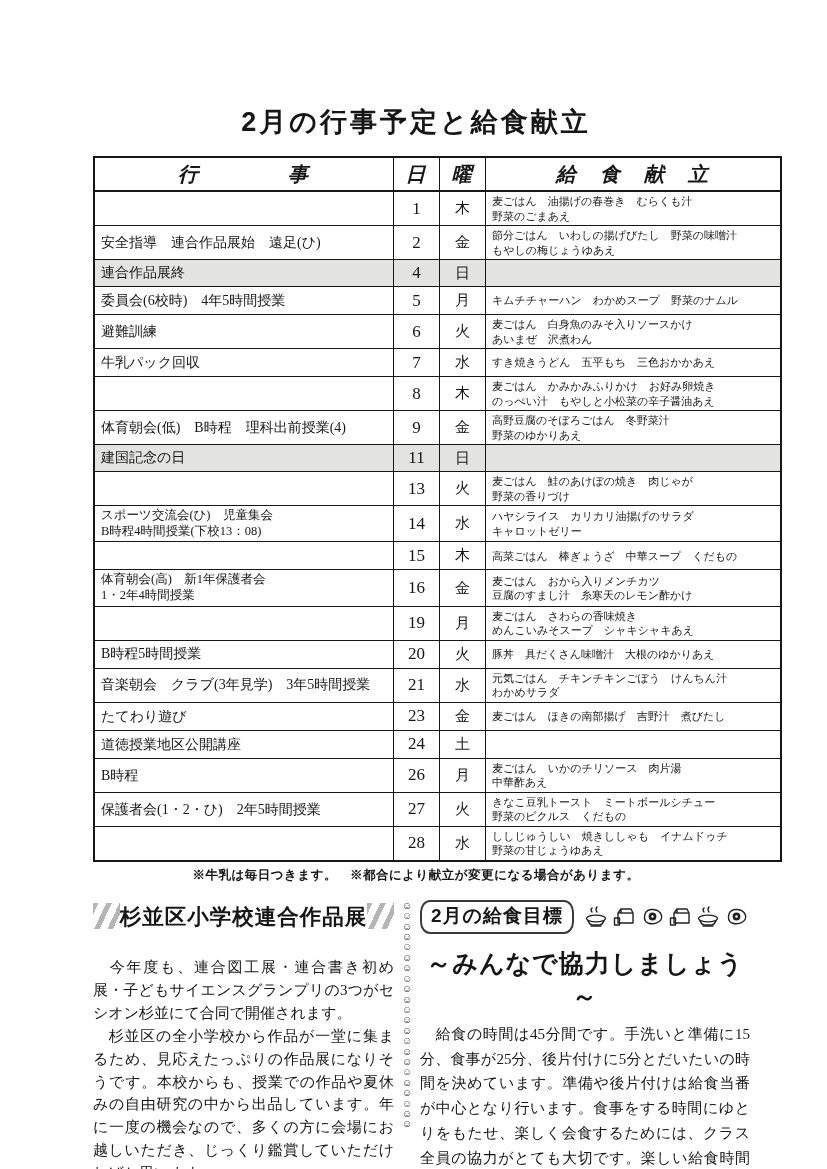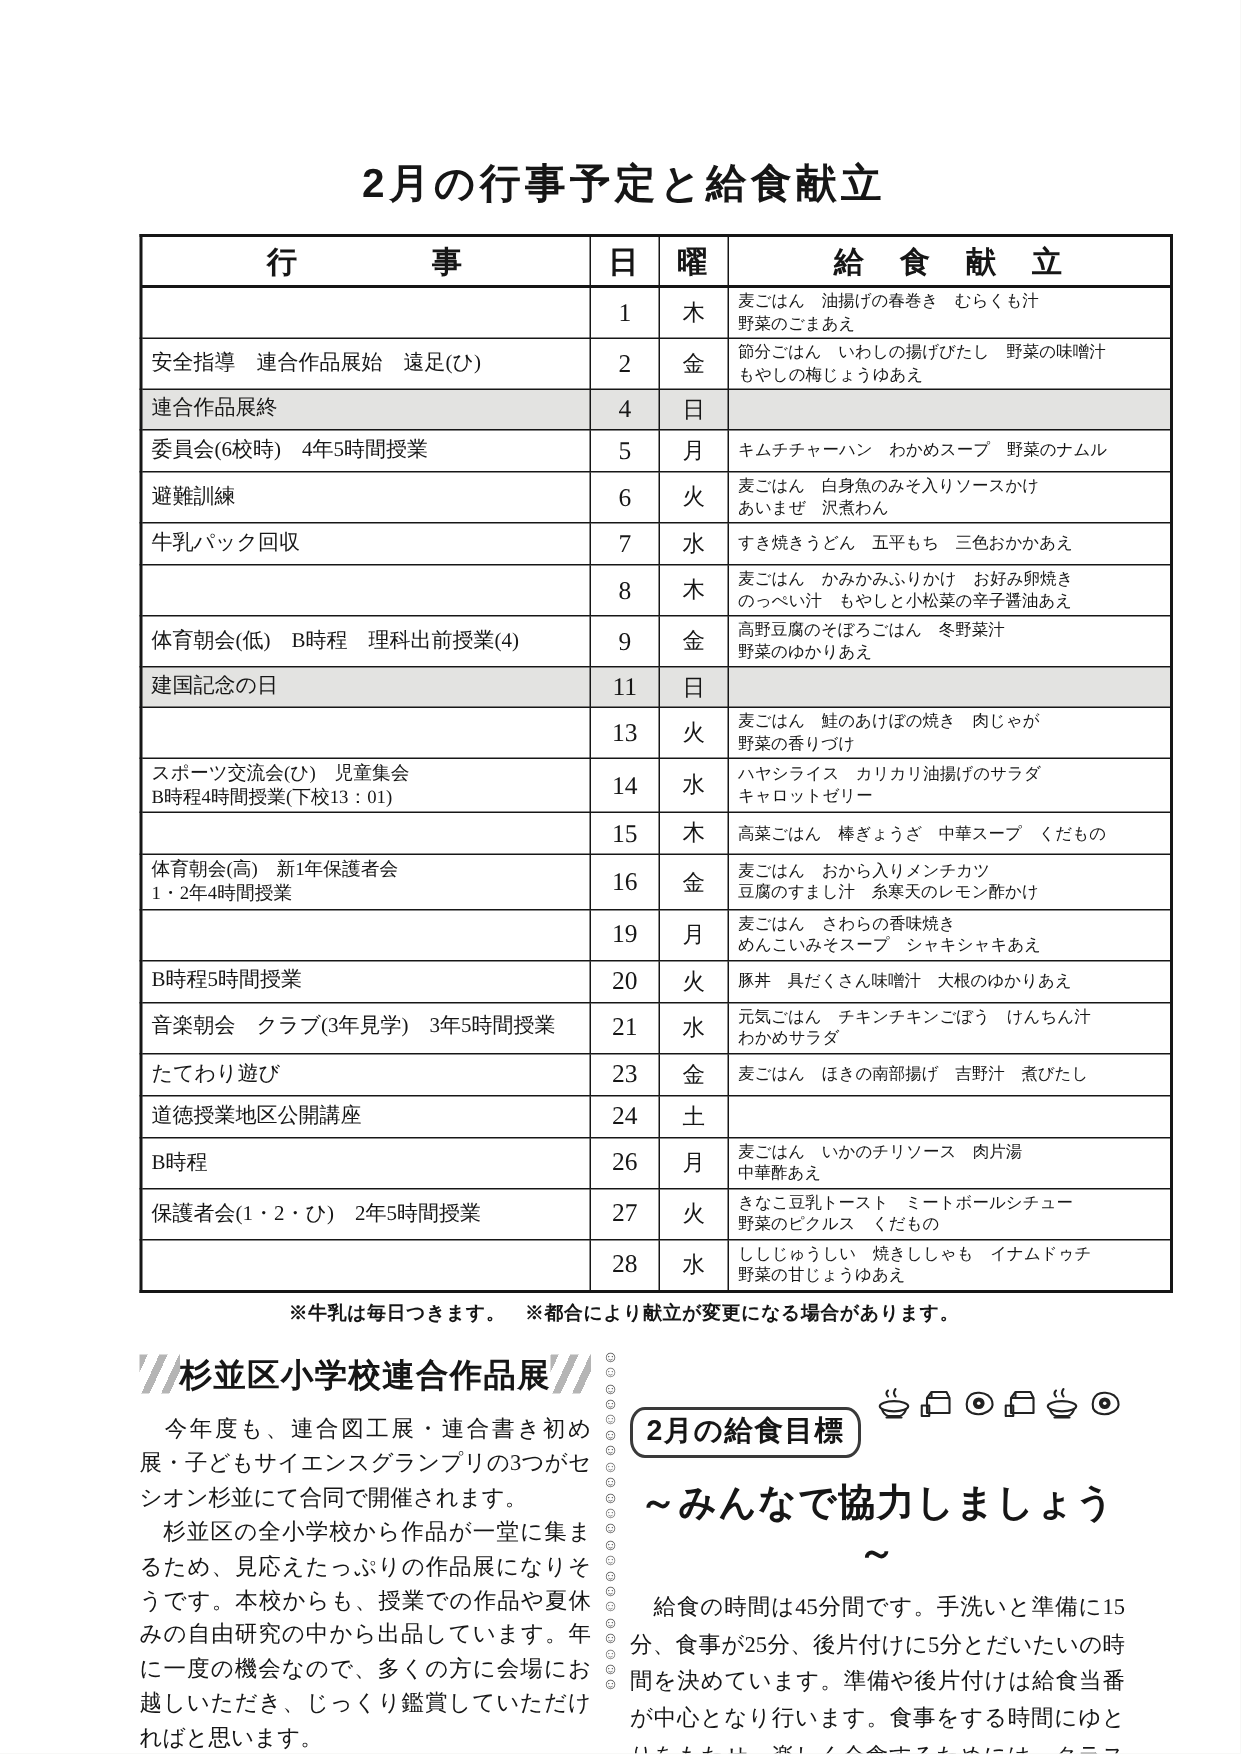--- a/index.html
+++ b/index.html
@@ -34,20 +34,21 @@
     white-space:pre-line;
   }
   table.schedule{border:2.5px solid #161616;}
   table.schedule thead th{
     height:28px;
     font-size:20px;font-weight:bold;
     text-align:center;
     border-bottom:2px solid #161616;
     letter-spacing:2px;
     font-family:"Liberation Serif", serif;
+    font-style:italic;
   }
   th.col-event{width:286px;}
   th.col-day{width:33px;border-left:2px solid #161616;}
   th.col-wd{width:33px;}
   th.col-menu{width:282px;border-left:3px solid #161616;}
   td.event-cell{
     font-size:14px;
     font-family:"Liberation Serif", serif;
     padding-left:9px;
     line-height:1.25;
@@ -93,21 +94,21 @@
     display:flex;flex-direction:column;align-items:center;
     padding-top:2px;
     line-height:10.4px;
   }
   .divider span{font-size:10.5px;color:#4a4a4a;}
   .divider span.alt{color:#6a6a6a;}
   .right-col{width:330px;}
   
   .ex-header{
     display:flex;align-items:center;justify-content:space-between;
-    margin:4px 0 11px 0;
+    margin:4px 0 25px 0;
   }
   .stripe{
     width:42px;height:26px;
     background:repeating-linear-gradient(115deg,
       #b5b5b5 0px, #b5b5b5 5px,
       transparent 5px, transparent 12px);
   }
   .ex-title{
     margin:0;font-size:21.5px;font-weight:bold;letter-spacing:1px;
     white-space:nowrap;
@@ -123,21 +124,20 @@
     display:flex;align-items:center;gap:10px;
     margin-top:2px;
   }
   .goal-pill{
     display:inline-block;
     border:2px solid #3a3a3a;
     border-radius:10px/12px;
     padding:1px 9px 3px 9px;
     font-size:19px;font-weight:bold;letter-spacing:1px;
     white-space:nowrap;
-    margin-top:38px;
   }
   .goal-icons{display:inline-flex;gap:4px;align-items:center;}
   .food-icon{width:24px;height:22px;}
   .goal-subtitle{
     margin:13px 0 9px 0;
     text-align:center;
     font-size:25px;font-weight:bold;letter-spacing:1px;
   }
   .right-col p{line-height:1.65;}
   svg.defs{position:absolute;width:0;height:0;overflow:hidden;}
@@ -248,21 +248,21 @@
           </tr>
           <tr>
             <td class="event-cell"></td>
             <td class="day-cell">13</td>
             <td class="weekday-cell">火</td>
             <td class="menu-cell">麦ごはん　鮭のあけぼの焼き　肉じゃが
 野菜の香りづけ</td>
           </tr>
           <tr>
             <td class="event-cell small">スポーツ交流会(ひ)　児童集会
-B時程4時間授業(下校13：01)</td>
+B時程4時間授業(下校13：08)</td>
             <td class="day-cell">14</td>
             <td class="weekday-cell">水</td>
             <td class="menu-cell">ハヤシライス　カリカリ油揚げのサラダ
 キャロットゼリー</td>
           </tr>
           <tr class="oneline">
             <td class="event-cell"></td>
             <td class="day-cell">15</td>
             <td class="weekday-cell">木</td>
             <td class="menu-cell">高菜ごはん　棒ぎょうざ　中華スープ　くだもの</td>

